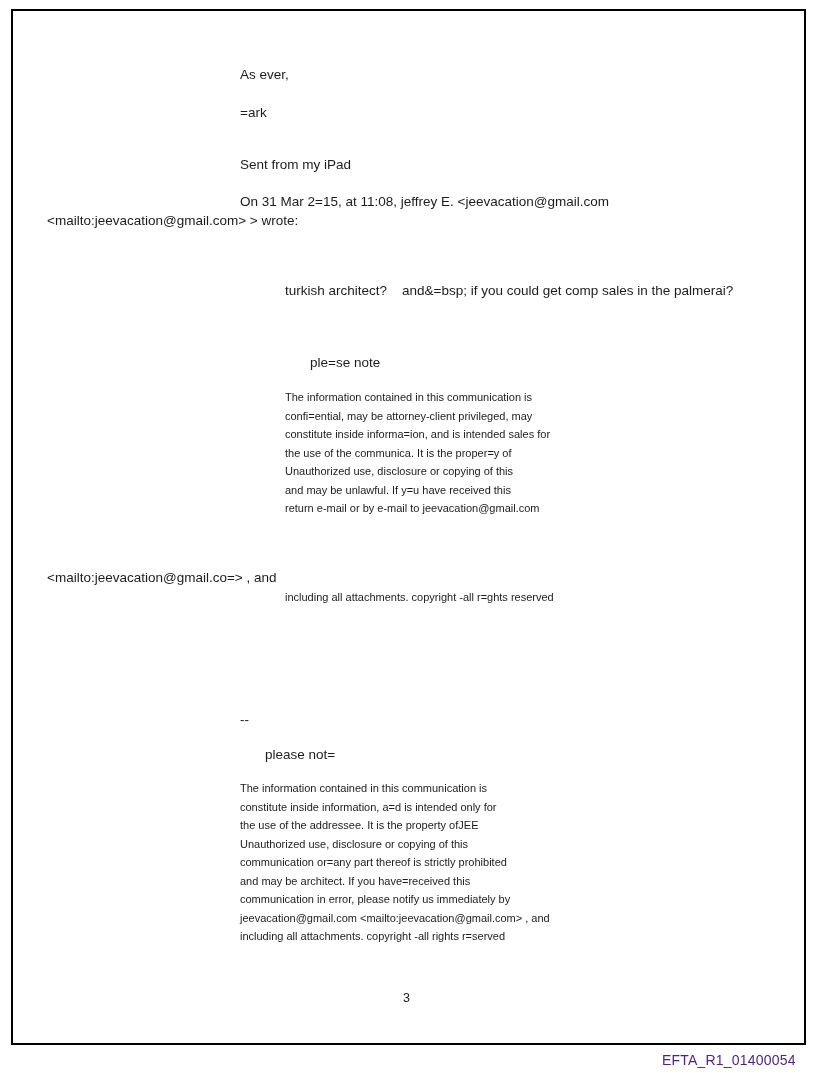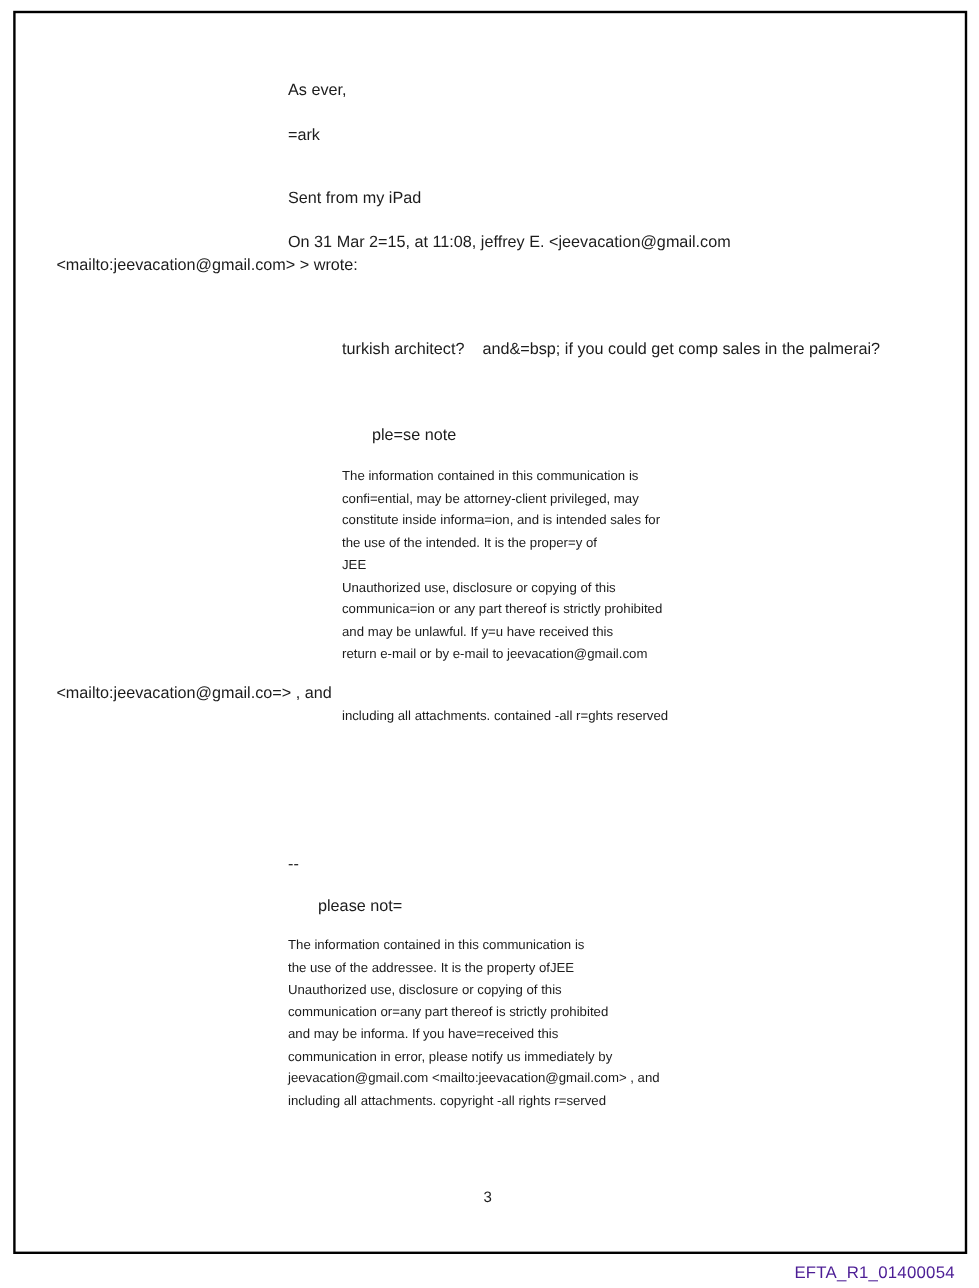--- a/index.html
+++ b/index.html
@@ -58,43 +58,42 @@
 <div class="t" style="left:240px; top:193px">On 31 Mar 2=15, at 11:08, jeffrey E. &lt;jeevacation@gmail.com</div>
 <div class="t" style="left:47px;  top:212px">&lt;mailto:jeevacation@gmail.com&gt; &gt; wrote:</div>
 
 <div class="t" style="left:285px; top:282px">turkish architect?    and&amp;=bsp; if you could get comp sales in the palmerai?</div>
 <div class="t" style="left:310px; top:354px">ple=se note</div>
 
 <div class="block" style="left:285px; top:388px">
   <div class="line">The information contained in this communication is</div>
   <div class="line">confi=ential, may be attorney-client privileged, may</div>
   <div class="line">constitute inside informa=ion, and is intended sales for</div>
-  <div class="line">the use of the intended. It is the proper=y of</div>
-  <div class="line">JEE</div>
+  <div class="line">the use of the communica. It is the proper=y of</div>
   <div class="line">Unauthorized use, disclosure or copying of this</div>
-  <div class="line">communica=ion or any part thereof is strictly prohibited</div>
   <div class="line">and may be unlawful. If y=u have received this</div>
   <div class="line">return e-mail or by e-mail to jeevacation@gmail.com</div>
 </div>
 
 <div class="t" style="left:47px; top:569px">&lt;mailto:jeevacation@gmail.co=&gt; , and</div>
 
 <div class="block" style="left:285px; top:588px">
-  <div class="line">including all attachments. contained -all r=ghts reserved</div>
+  <div class="line">including all attachments. copyright -all r=ghts reserved</div>
 </div>
 
 <div class="t" style="left:240px; top:711px">--</div>
 <div class="t" style="left:265px; top:746px">please not=</div>
 
 <div class="block" style="left:240px; top:779px">
   <div class="line">The information contained in this communication is</div>
+  <div class="line">constitute inside information, a=d is intended only for</div>
   <div class="line">the use of the addressee. It is the property ofJEE</div>
   <div class="line">Unauthorized use, disclosure or copying of this</div>
   <div class="line">communication or=any part thereof is strictly prohibited</div>
-  <div class="line">and may be informa. If you have=received this</div>
+  <div class="line">and may be architect. If you have=received this</div>
   <div class="line">communication in error, please notify us immediately by</div>
   <div class="line">jeevacation@gmail.com &lt;mailto:jeevacation@gmail.com&gt; , and</div>
   <div class="line">including all attachments. copyright -all rights r=served</div>
 </div>
 
 <div class="page-num" style="left:403px; top:991px">3</div>
 
 <div class="bates" style="left:662px; top:1052px">EFTA_R1_01400054</div>
 
 </body></html>

